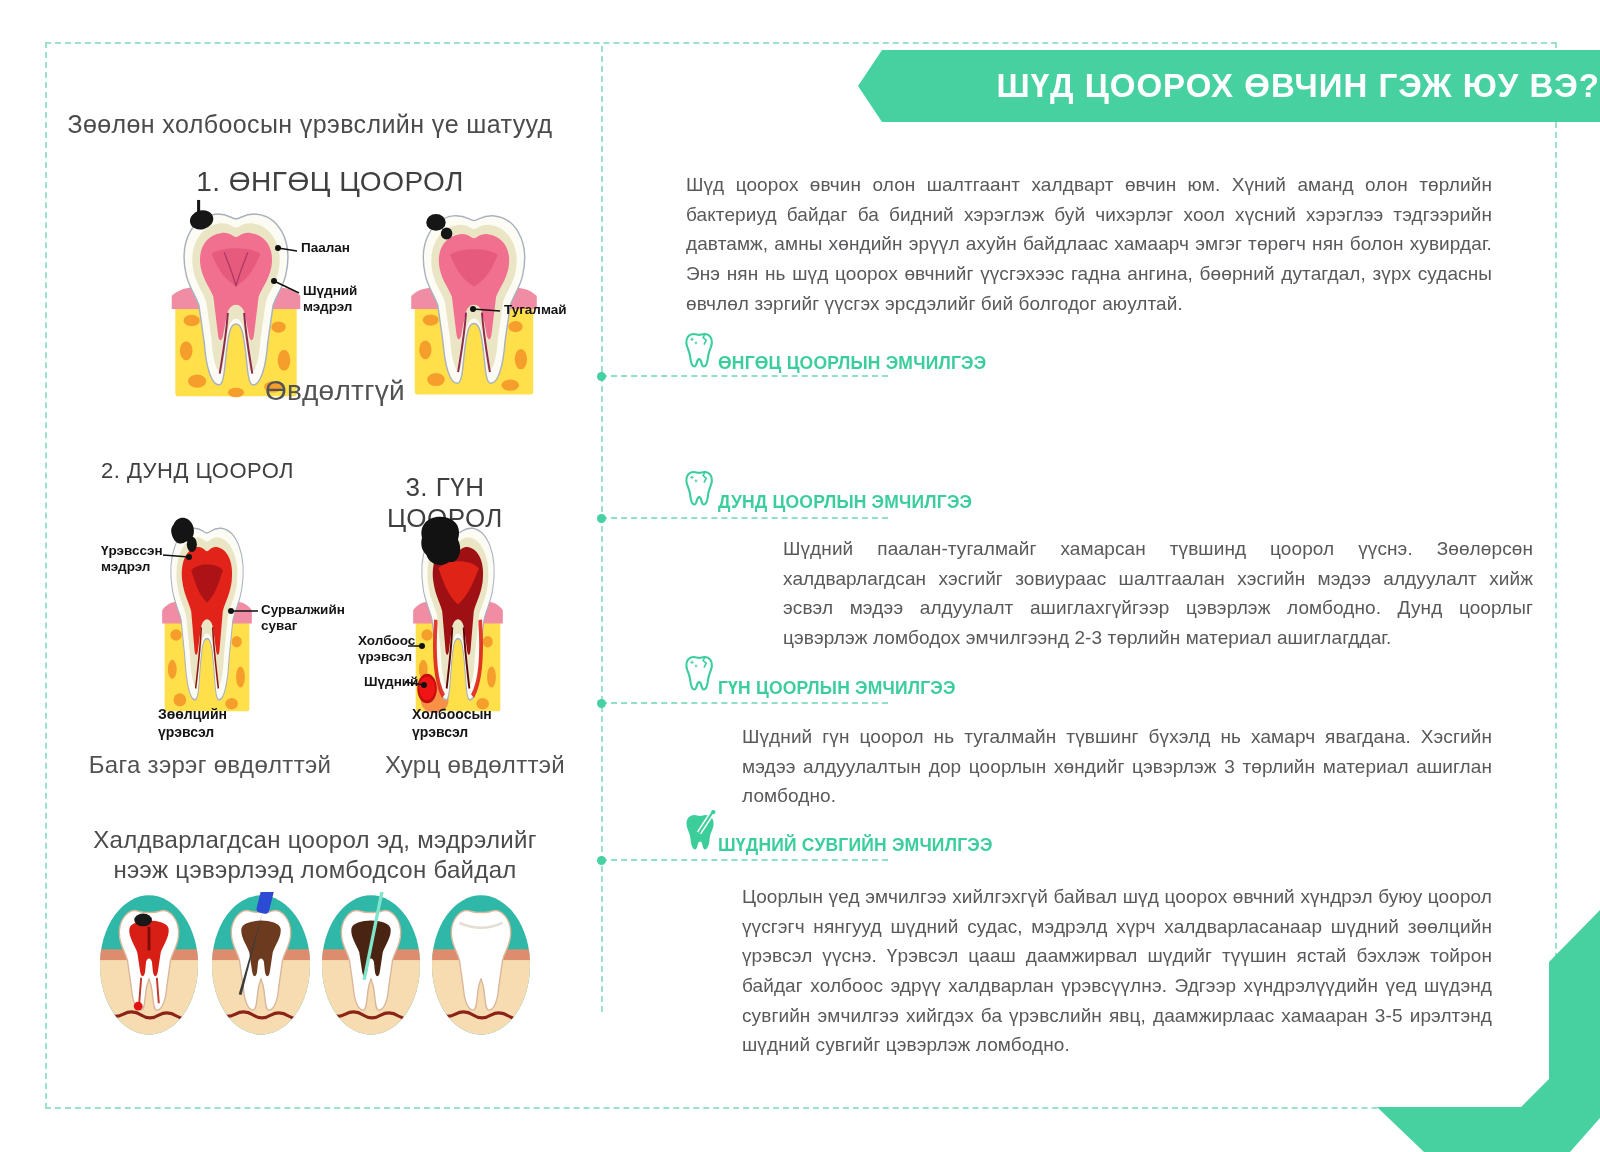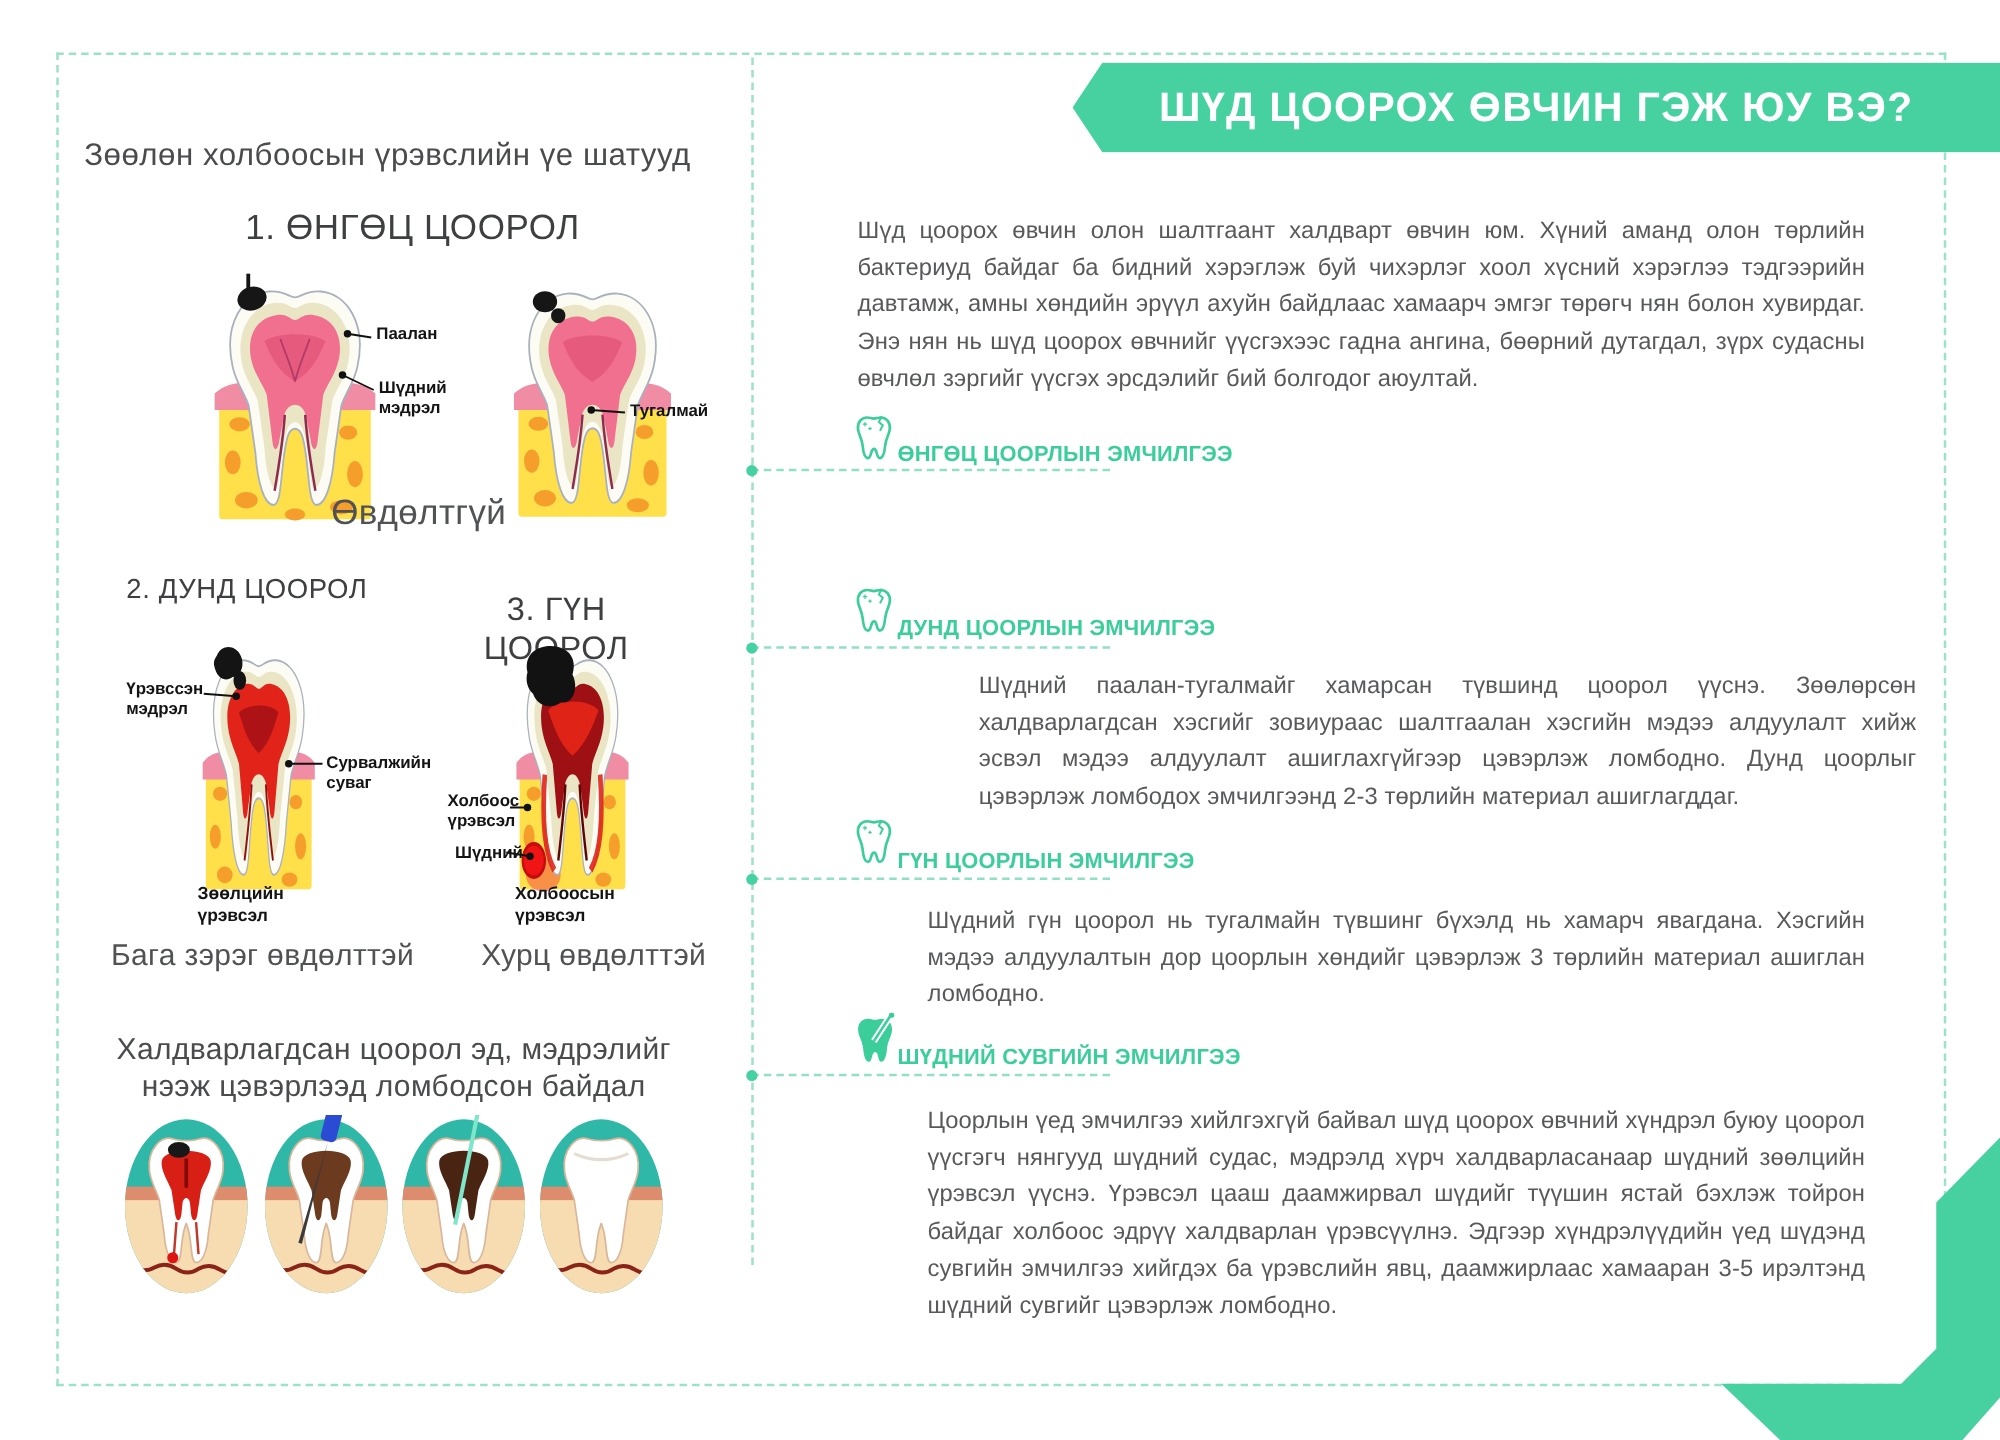--- a/index.html
+++ b/index.html
@@ -7,21 +7,21 @@
         font-family:"Liberation Sans",sans-serif;}
   .abs{position:absolute;}
   .dashed-frame{position:absolute;left:45px;top:42px;width:1508px;height:1063px;
         border:2px dashed #9CE2CB;}
   .vline{position:absolute;left:601px;top:46px;height:966px;border-left:2px dashed #9CE2CB;}
   .hdash{position:absolute;height:0;border-top:2px dashed #8FE0C6;}
   .jdot{position:absolute;width:9px;height:9px;border-radius:50%;background:#45D1A1;}
   .banner{position:absolute;left:858px;top:50px;width:742px;height:72px;background:#47D1A1;
         -webkit-clip-path:polygon(24px 0,100% 0,100% 100%,24px 100%,0 36px);
         clip-path:polygon(24px 0,100% 0,100% 100%,24px 100%,0 36px);
-        display:flex;align-items:center;justify-content:center;}
+        display:flex;align-items:center;justify-content:flex-end;}
   .banner h1{margin:0;color:#fff;font-size:33px;font-weight:bold;letter-spacing:1px;}
   .intro,.sec-body{color:#58595B;font-size:19px;line-height:1.56;letter-spacing:.1px;}
   .just{text-align:justify;}
   .sec-head{position:absolute;color:#3BCE9B;font-weight:bold;font-size:17.5px;letter-spacing:.2px;}
   .l-title{position:absolute;color:#4A4B4D;font-size:25px;letter-spacing:.4px;text-align:center;}
   .l-stagehead{position:absolute;color:#3E3F41;font-size:27px;letter-spacing:.5px;text-align:center;}
   .cap{position:absolute;color:#515254;letter-spacing:.3px;text-align:center;}
   .lbl{position:absolute;font-weight:bold;font-size:13.5px;line-height:1.22;color:#141414;}
   .subcap{position:absolute;font-weight:bold;font-size:14px;line-height:1.3;color:#141414;}
   .stage-block{position:absolute;}
@@ -40,21 +40,21 @@
     <h1>ШҮД ЦООРОХ ӨВЧИН ГЭЖ ЮУ ВЭ?</h1>
   </div>
 
   <svg class="abs" style="right:0;bottom:0;" width="225" height="245" viewBox="0 0 225 245">
     <polygon points="225,3 225,211 195,245 49,245 2,200 146,200 174,172 174,55" fill="#47D1A1"></polygon>
   </svg>
 
   <div class="l-title" style="left:60px;top:110px;width:500px;">Зөөлөн холбоосын үрэвслийн үе шатууд</div>
   <div class="l-stagehead" style="left:110px;top:166px;width:440px;font-size:28px;">1. ӨНГӨЦ ЦООРОЛ</div>
 
-  <div class="stage-block" style="left:95px;top:212px;width:460px;height:215px;">
+  <div class="stage-block" style="left:95px;top:193px;width:460px;height:215px;">
     <svg class="abs" style="left:55px;top:6px;" width="172" height="204" viewBox="0 0 190 215" preserveAspectRatio="none">
       <rect x="28" y="98" width="134" height="110" rx="3" fill="#FFE04B"></rect>
       <g fill="#F59E2C">
         <ellipse cx="46" cy="128" rx="9" ry="6"></ellipse>
           <ellipse cx="40" cy="160" rx="7" ry="10"></ellipse>
         <ellipse cx="52" cy="192" rx="10" ry="7"></ellipse>
           <ellipse cx="142" cy="135" rx="8" ry="6"></ellipse>
         <ellipse cx="148" cy="170" rx="7" ry="11"></ellipse>
           <ellipse cx="136" cy="198" rx="10" ry="6"></ellipse>
         <ellipse cx="95" cy="204" rx="9" ry="5"></ellipse>

